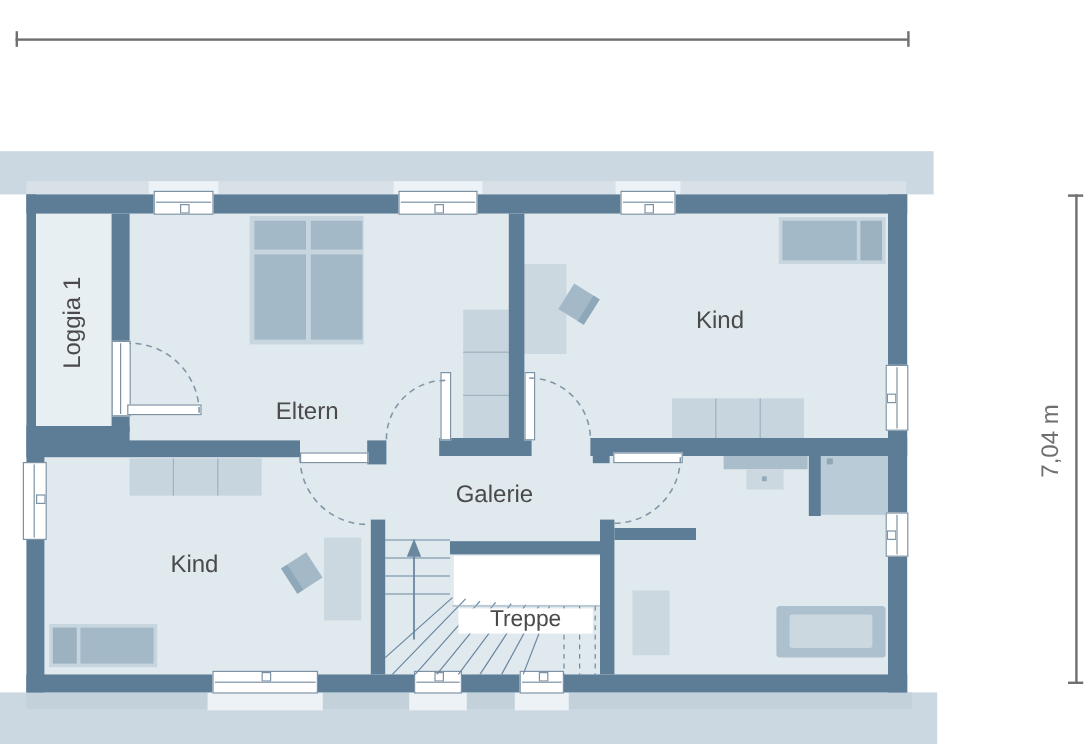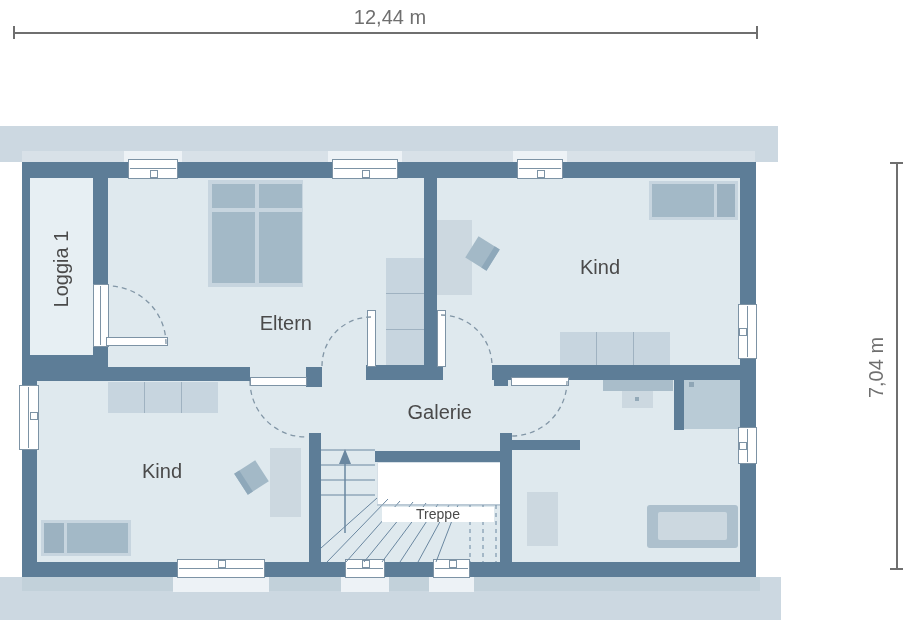--- a/index.html
+++ b/index.html
@@ -177,29 +177,28 @@
       <path d="M377,505 H500" stroke="#9db2c2"></path>
       <path d="M470,505 V562 M483,505 V562 M496,505 V562" stroke-dasharray="4,4"></path>
     </g>
     <g>
       <line x1="345" y1="533" x2="345" y2="458" stroke="var(--stair)" stroke-width="1.5"></line>
       <polygon points="339,464 345,449 351,464" fill="var(--stair)"></polygon>
     </g>
   </svg>
 
   <div class="lbl vert" style="left:1px;top:258px;width:120px;">Loggia 1</div>
-  <div class="lbl" style="left:200px;top:312px;width:112px;text-align:right;">Eltern</div>
+  <div class="lbl" style="left:200px;top:332px;width:112px;">Eltern</div>
   <div class="lbl" style="left:550px;top:256px;width:100px;">Kind</div>
   <div class="lbl" style="left:112px;top:460px;width:100px;">Kind</div>
-  <div class="lbl" style="left:352px;top:401px;width:120px;text-align:right;">Galerie</div>
-  <div class="lbl" style="left:382px;top:507px;width:112px;font-size:14px;background:#fff;">Treppe</div>
+  <div class="lbl" style="left:352px;top:401px;width:120px;">Galerie</div>
+  <div class="lbl" style="left:382px;top:507px;width:112px;font-size:19px;background:#fff;">Treppe</div>
 
   <div class="dimline" style="left:13px;top:32px;width:744px;height:2px;"></div>
   <div class="dimline" style="left:13px;top:26px;width:2px;height:13px;"></div>
   <div class="dimline" style="left:756px;top:26px;width:2px;height:13px;"></div>
-  <div class="dimlbl" style="left:330px;top:6px;width:120px;">12,44 m</div>
 
   <div class="dimline" style="left:896px;top:162px;width:2px;height:408px;"></div>
   <div class="dimline" style="left:890px;top:162px;width:13px;height:2px;"></div>
   <div class="dimline" style="left:890px;top:568px;width:13px;height:2px;"></div>
   <div class="dimlbl vert" style="left:816px;top:356px;width:120px;">7,04 m</div>
 
 </div>
 
 </body></html>

